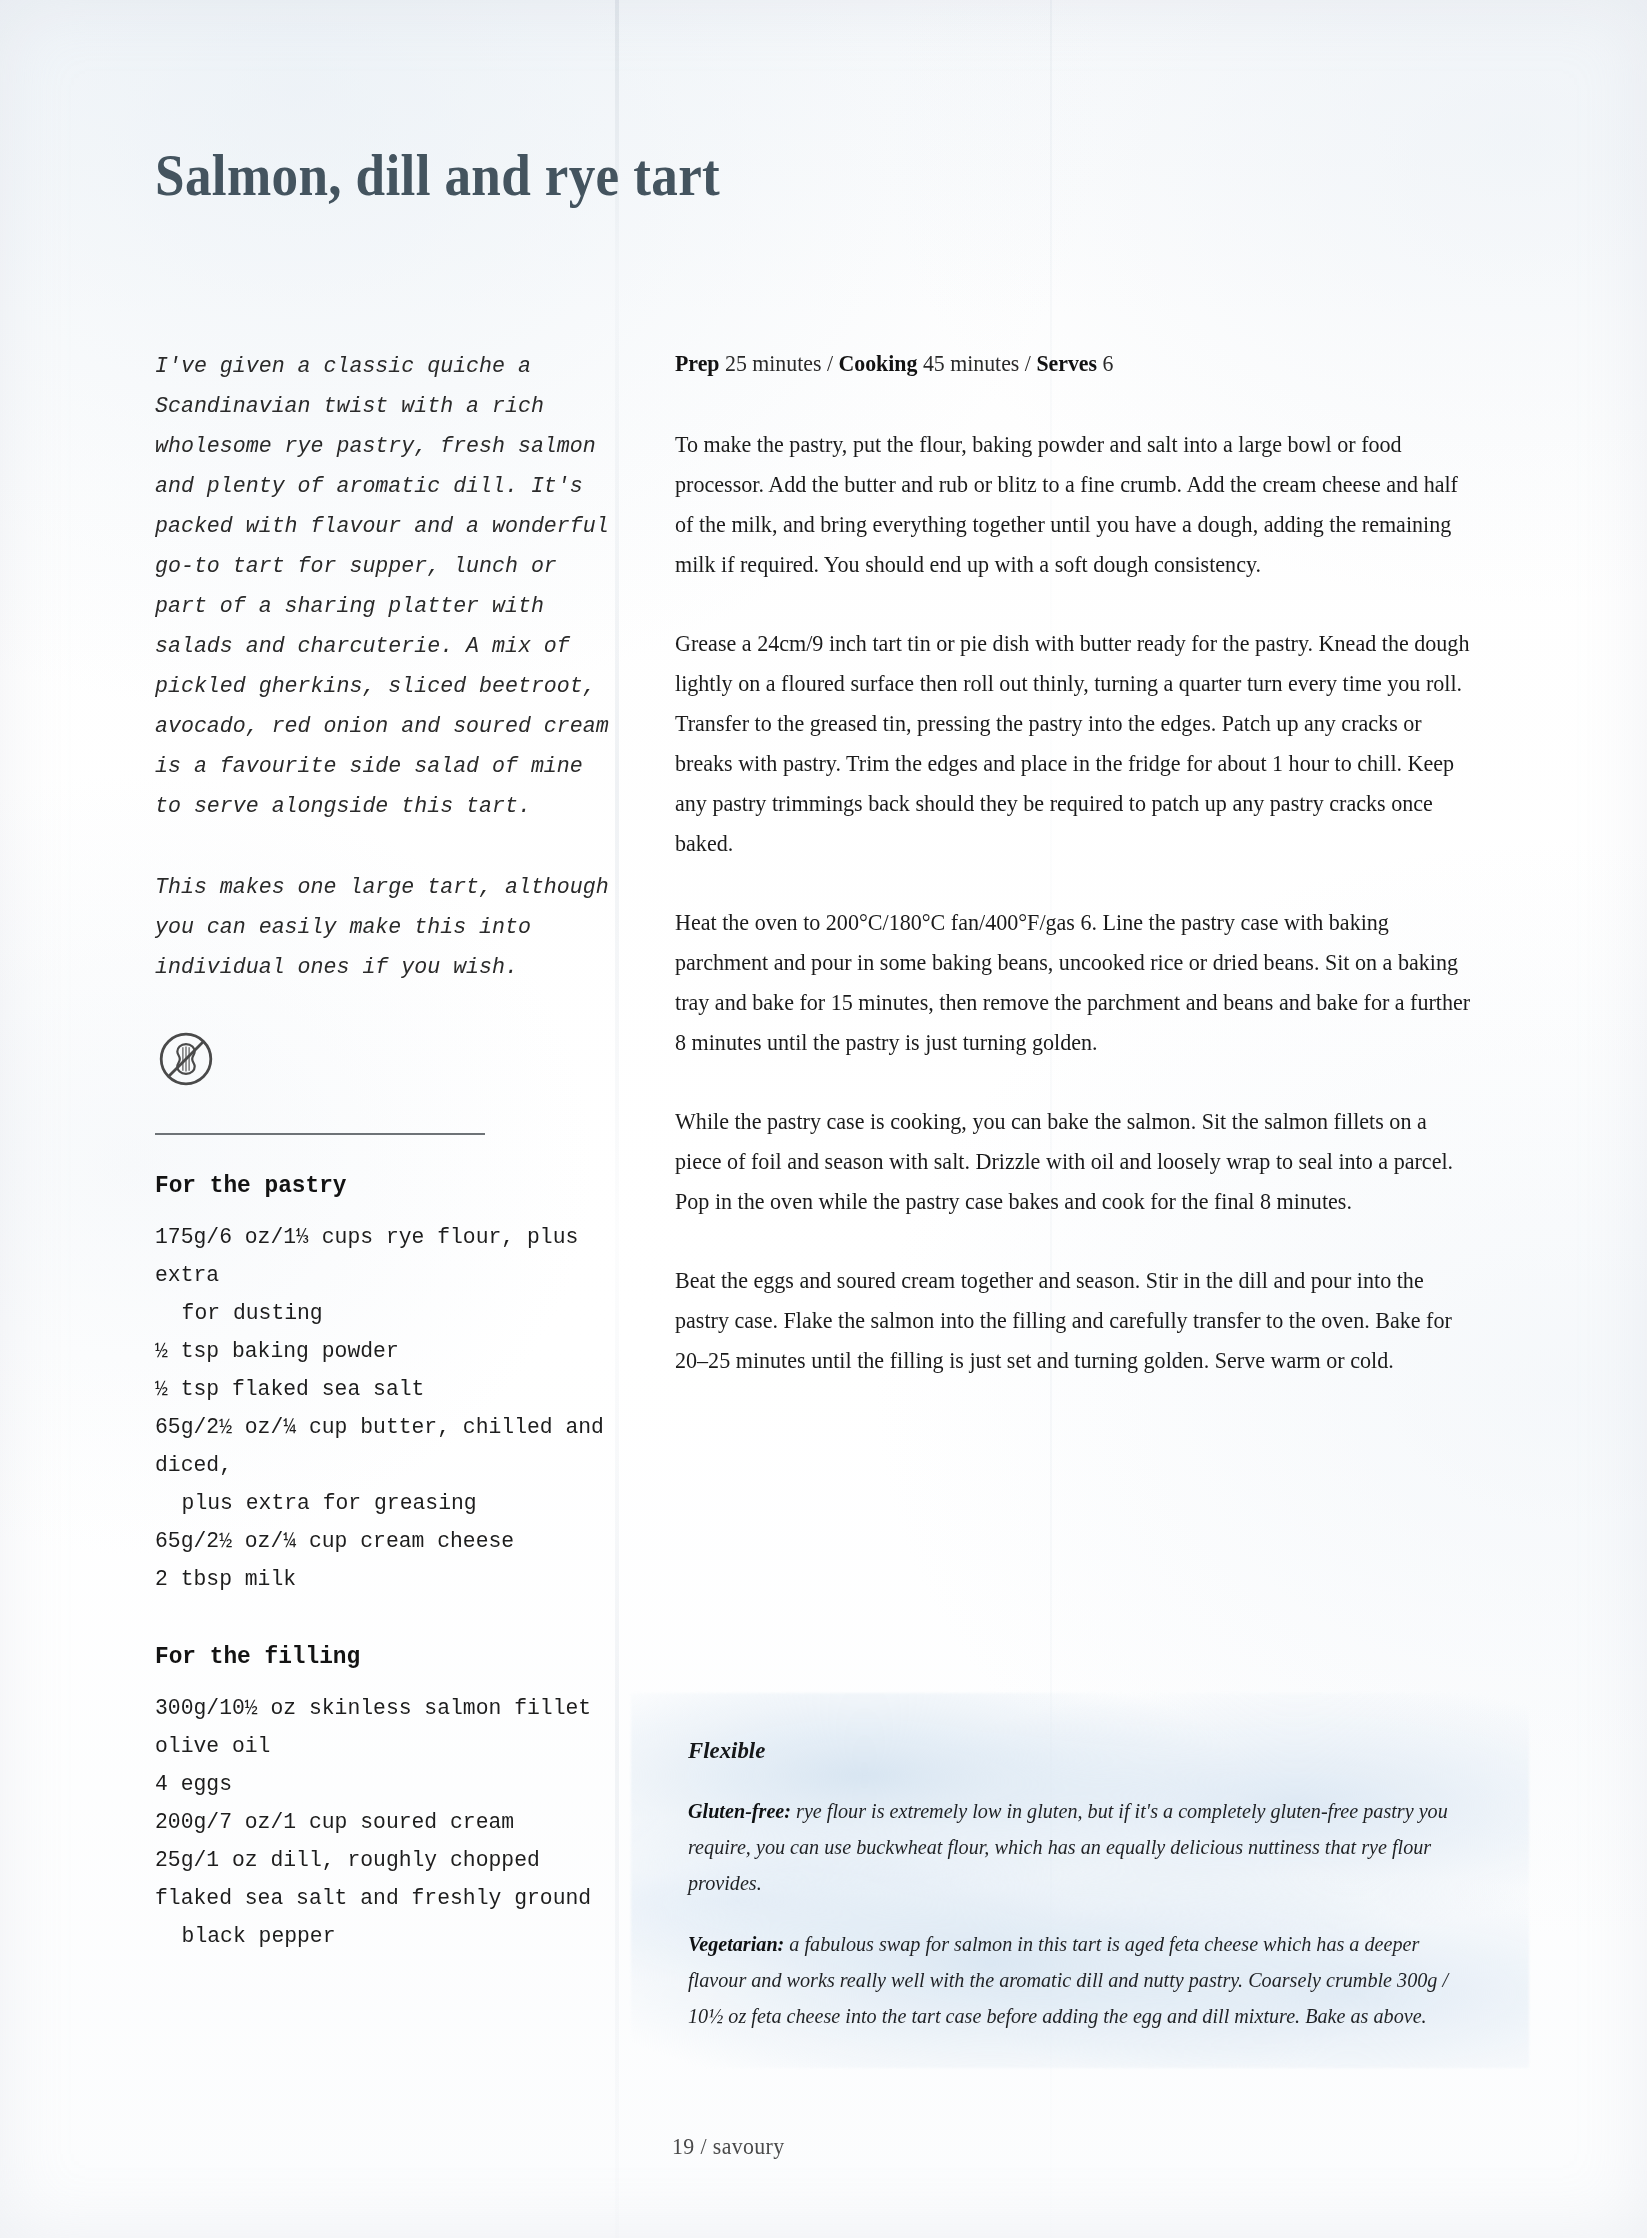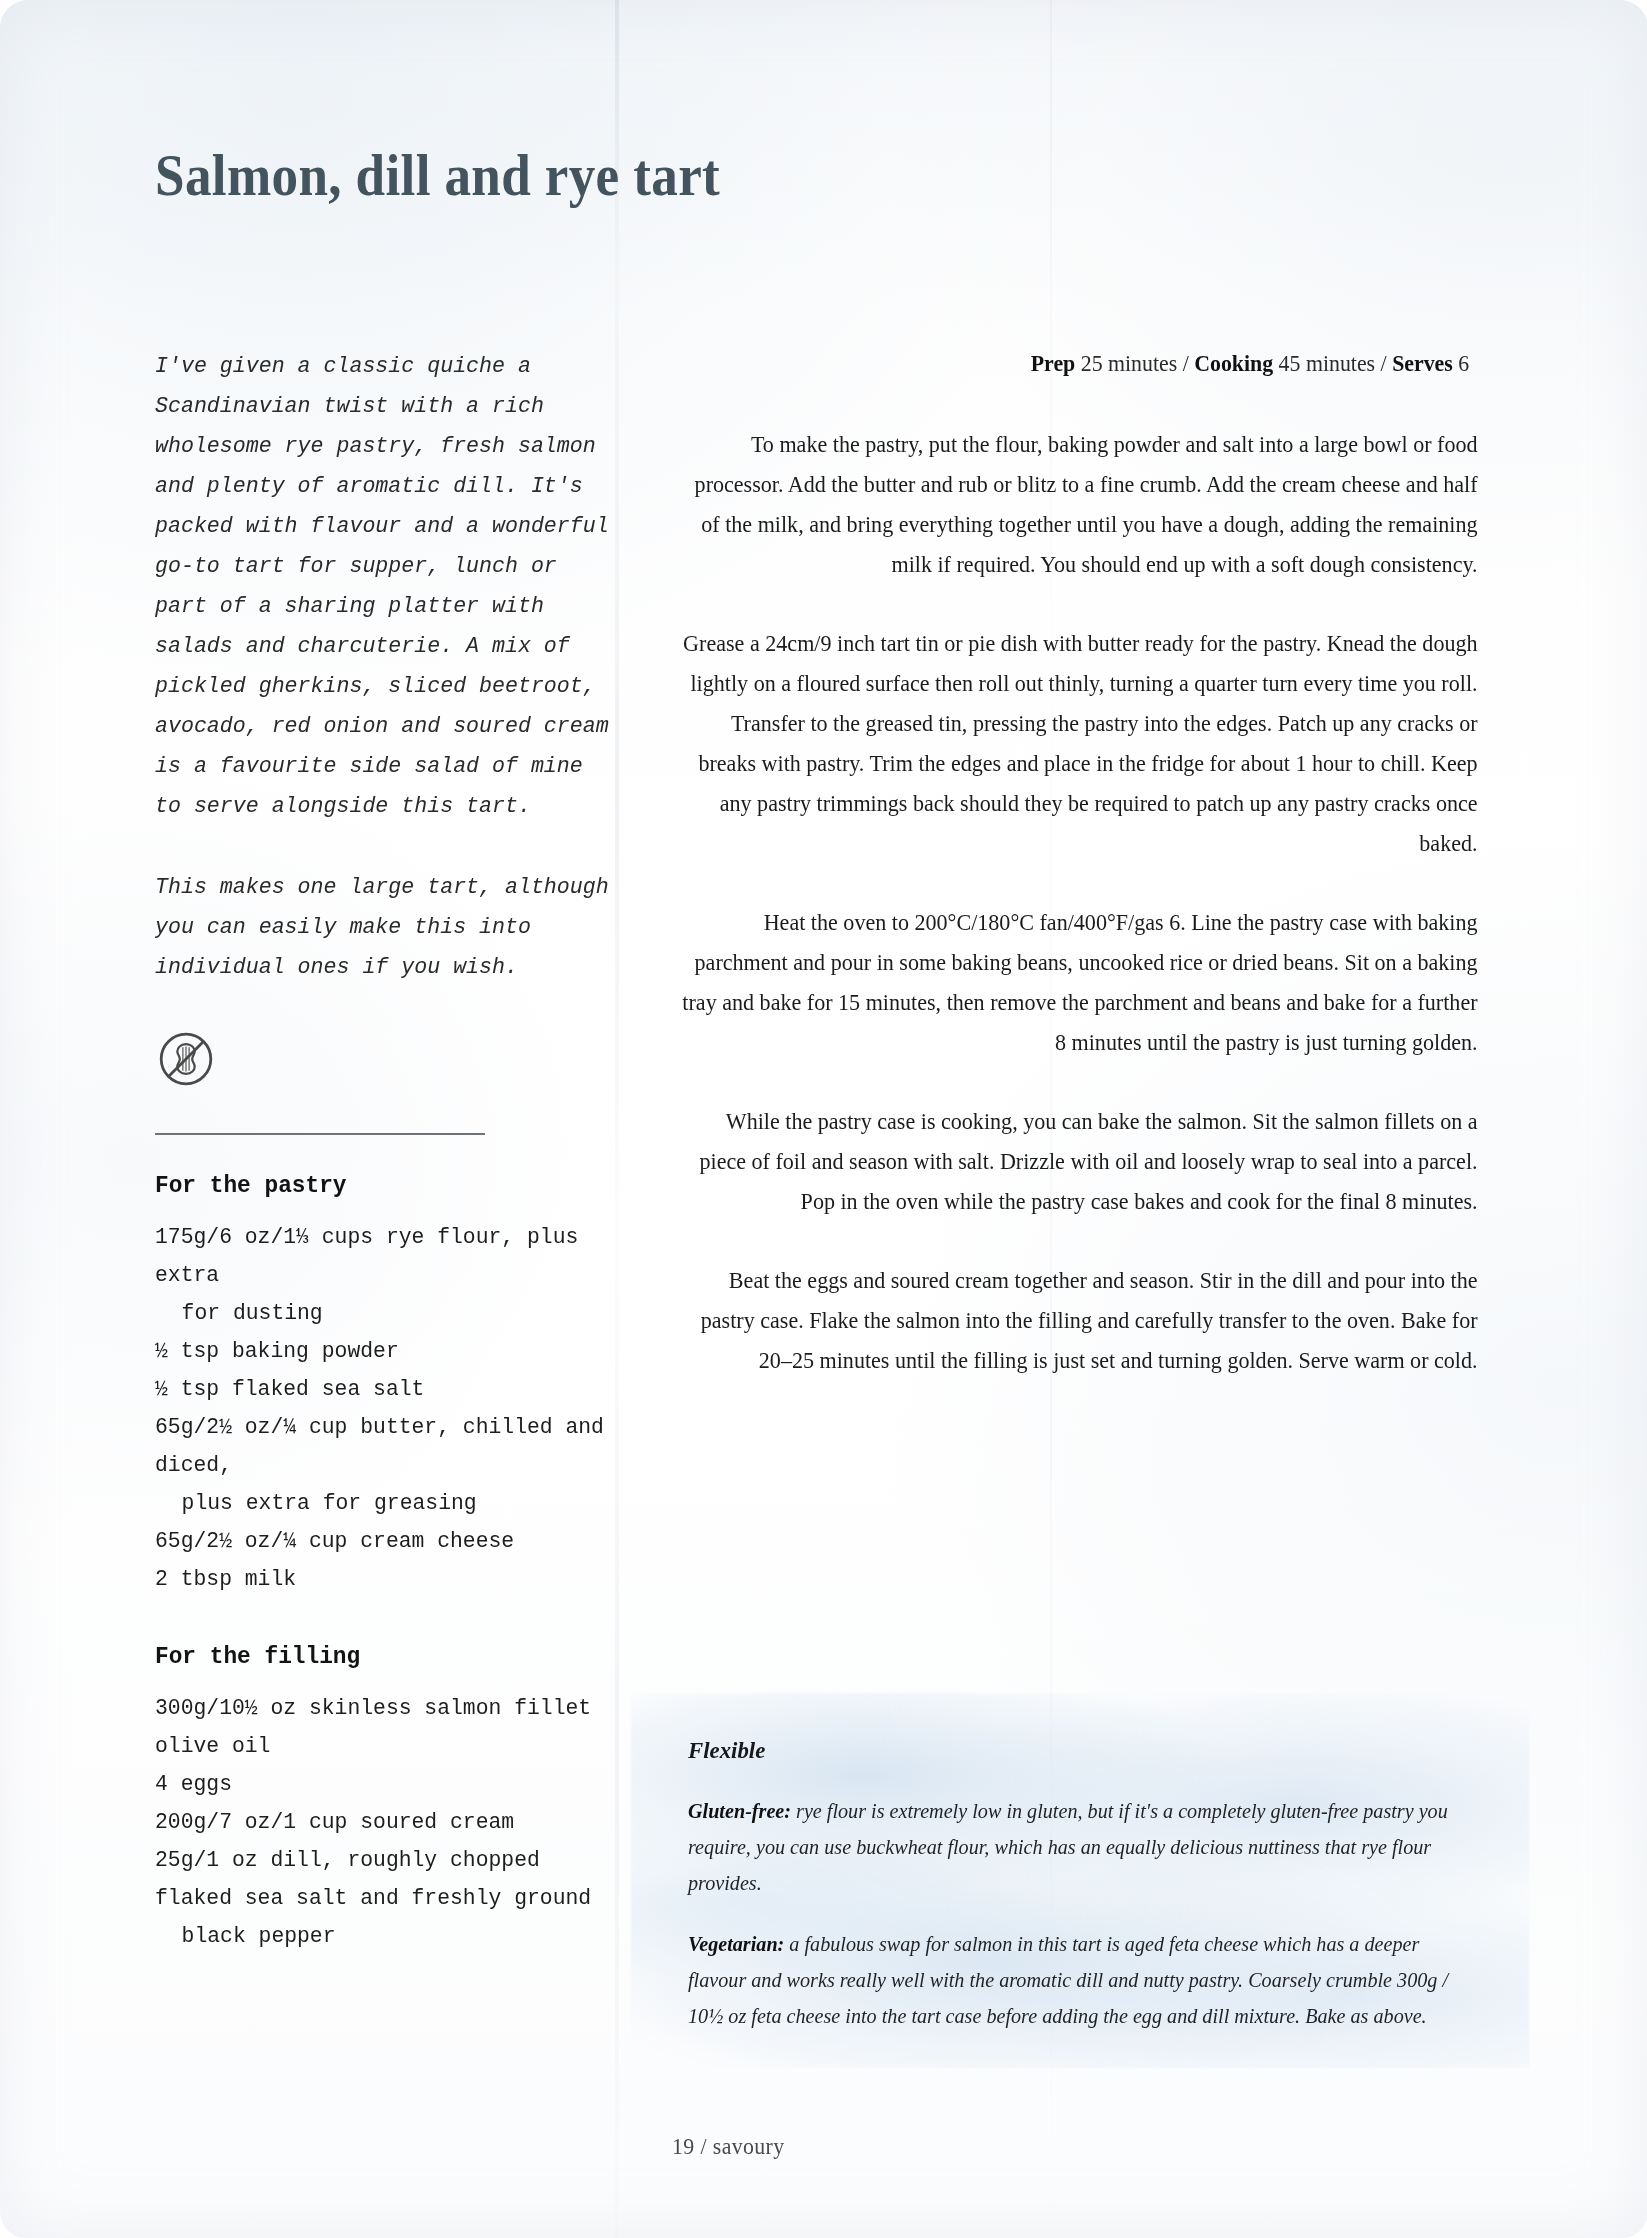--- a/index.html
+++ b/index.html
@@ -8,21 +8,20 @@
     background: #ffffff;
   }
   .page {
     position: relative;
     width: 1648px;
     height: 2239px;
     background: #fdfdfc;
     overflow: hidden;
     font-family: "Liberation Serif", "DejaVu Serif", serif;
     color: #1d1d1d;
-    border-radius: 28px;
   }
 
   
   .scan-tint {
     position: absolute;
     inset: 0;
     background:
       radial-gradient(ellipse 70% 40% at 18% 4%, rgba(228,236,243,0.55), rgba(255,255,255,0) 70%),
       radial-gradient(ellipse 55% 30% at 92% 6%, rgba(232,238,244,0.5), rgba(255,255,255,0) 70%),
       radial-gradient(ellipse 40% 25% at 8% 52%, rgba(235,240,245,0.4), rgba(255,255,255,0) 70%),
@@ -127,21 +126,20 @@
   .ing-list li.cont {
     padding-left: 28px;
   }
 
   
   .col-right {
     position: absolute;
     left: 675px;
     top: 346px;
     width: 836px;
-    text-align: right;
   }
   .meta {
     font-size: 23px;
     line-height: 35px;
     margin: 0 0 44px 0;
     color: #2a2a2a;
     transform: scaleX(0.95);
     transform-origin: left top;
     white-space: nowrap;
   }

